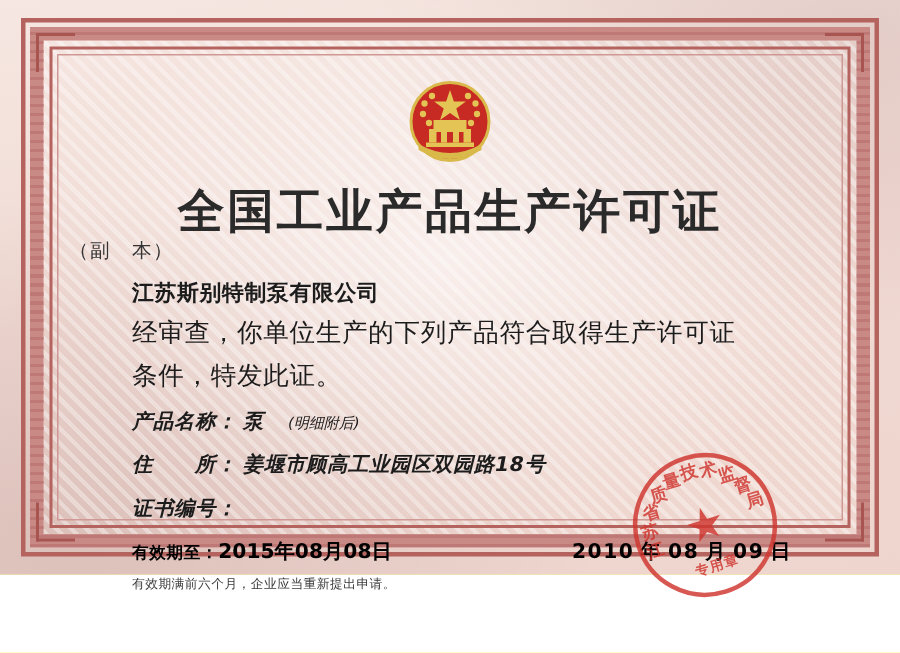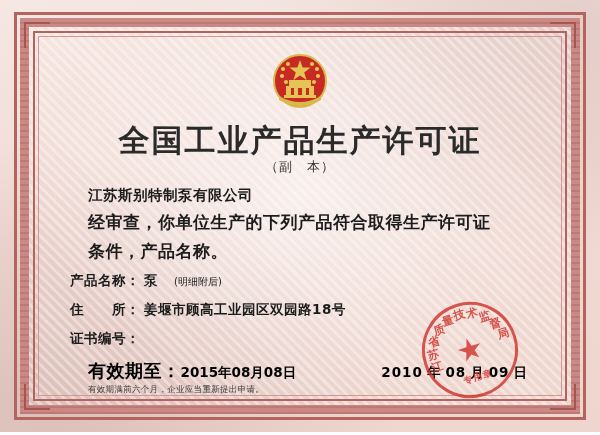--- a/index.html
+++ b/index.html
@@ -10,21 +10,21 @@
   body {
     width: 600px;
     height: 435px;
     overflow: hidden;
     font-family: "DejaVu Sans", "Liberation Sans", sans-serif;
   }
 
   #certificate {
     position: relative;
     width: 600px;
-    height: 432px;
+    height: 383px;
     background: #fde047;
     box-sizing: border-box;
   }
 
   
   #paper-texture {
     position: absolute;
     inset: 0;
     background:
       radial-gradient(ellipse at 50% 45%, rgba(255,255,255,0.55) 0%, rgba(255,255,255,0.0) 62%),
@@ -137,21 +137,21 @@
     font-weight: bold;
     letter-spacing: 2px;
     color: #2a2a2a;
     white-space: nowrap;
   }
   .subtitle {
     position: absolute;
     left: 0;
     right: 0;
     top: 114px;
-    text-align: center;
+    text-align: left;
     font-size: 13px;
     color: #333;
     letter-spacing: 1px;
   }
 
   .org-name {
     position: absolute;
     left: 42px;
     top: 142px;
     font-size: 14.5px;
@@ -159,34 +159,35 @@
     color: #1c1c1c;
     letter-spacing: 0.5px;
   }
 
   .body-text {
     position: absolute;
     left: 42px;
     right: 16px;
     top: 164px;
     font-size: 17px;
-    font-weight: bold;
+    font-weight: normal;
     line-height: 29px;
     color: #1c1c1c;
     letter-spacing: 0.5px;
   }
   .body-text .line2 { display: block; }
 
   .fields {
     position: absolute;
-    left: 24px;
+    left: 42px;
     right: 10px;
     top: 228px;
     font-size: 13.5px;
     color: #1c1c1c;
+    font-style: italic;
   }
   .field-row {
     display: flex;
     align-items: baseline;
     margin-bottom: 11px;
     white-space: nowrap;
   }
   .field-label {
     font-weight: bold;
     letter-spacing: 0.5px;
@@ -206,21 +207,21 @@
   
   .date-row {
     position: absolute;
     left: 42px;
     right: 10px;
     top: 315px;
     display: flex;
     align-items: baseline;
     white-space: nowrap;
   }
-  .date-row .valid-label { font-weight: bold; font-size: 18px; letter-spacing: 0.5px; font-family: Liberation Serif, serif; }
+  .date-row .valid-label { font-weight: bold; font-size: 11px; letter-spacing: 0.5px; font-family: Liberation Serif, serif; }
   .date-row .valid-value { font-weight: bold; font-size: 13.5px; margin-left: 0; }
   .issue-date {
     margin-left: auto;
     font-size: 13.5px;
     font-weight: bold;
     letter-spacing: 1px;
     padding-right: 14px;
   }
   .issue-date span { margin: 2px 2px; }
 
@@ -340,21 +341,21 @@
       </div>
     </div>
 
     <div class="title">全国工业产品生产许可证</div>
     <div class="subtitle">（副　本）</div>
 
     <div class="org-name">江苏斯别特制泵有限公司</div>
 
     <div class="body-text">
       <span>经审查，你单位生产的下列产品符合取得生产许可证</span>
-      <span class="line2">条件，产品名称。</span>
+      <span class="line2">条件，特发此证。</span>
     </div>
 
     <div class="fields">
       <div class="field-row">
         <span class="field-label">产品名称：</span>
         <span class="field-value">泵</span>
         <span class="field-note">(明细附后)</span>
       </div>
       <div class="field-row">
         <span class="field-label">住　　所：</span>

